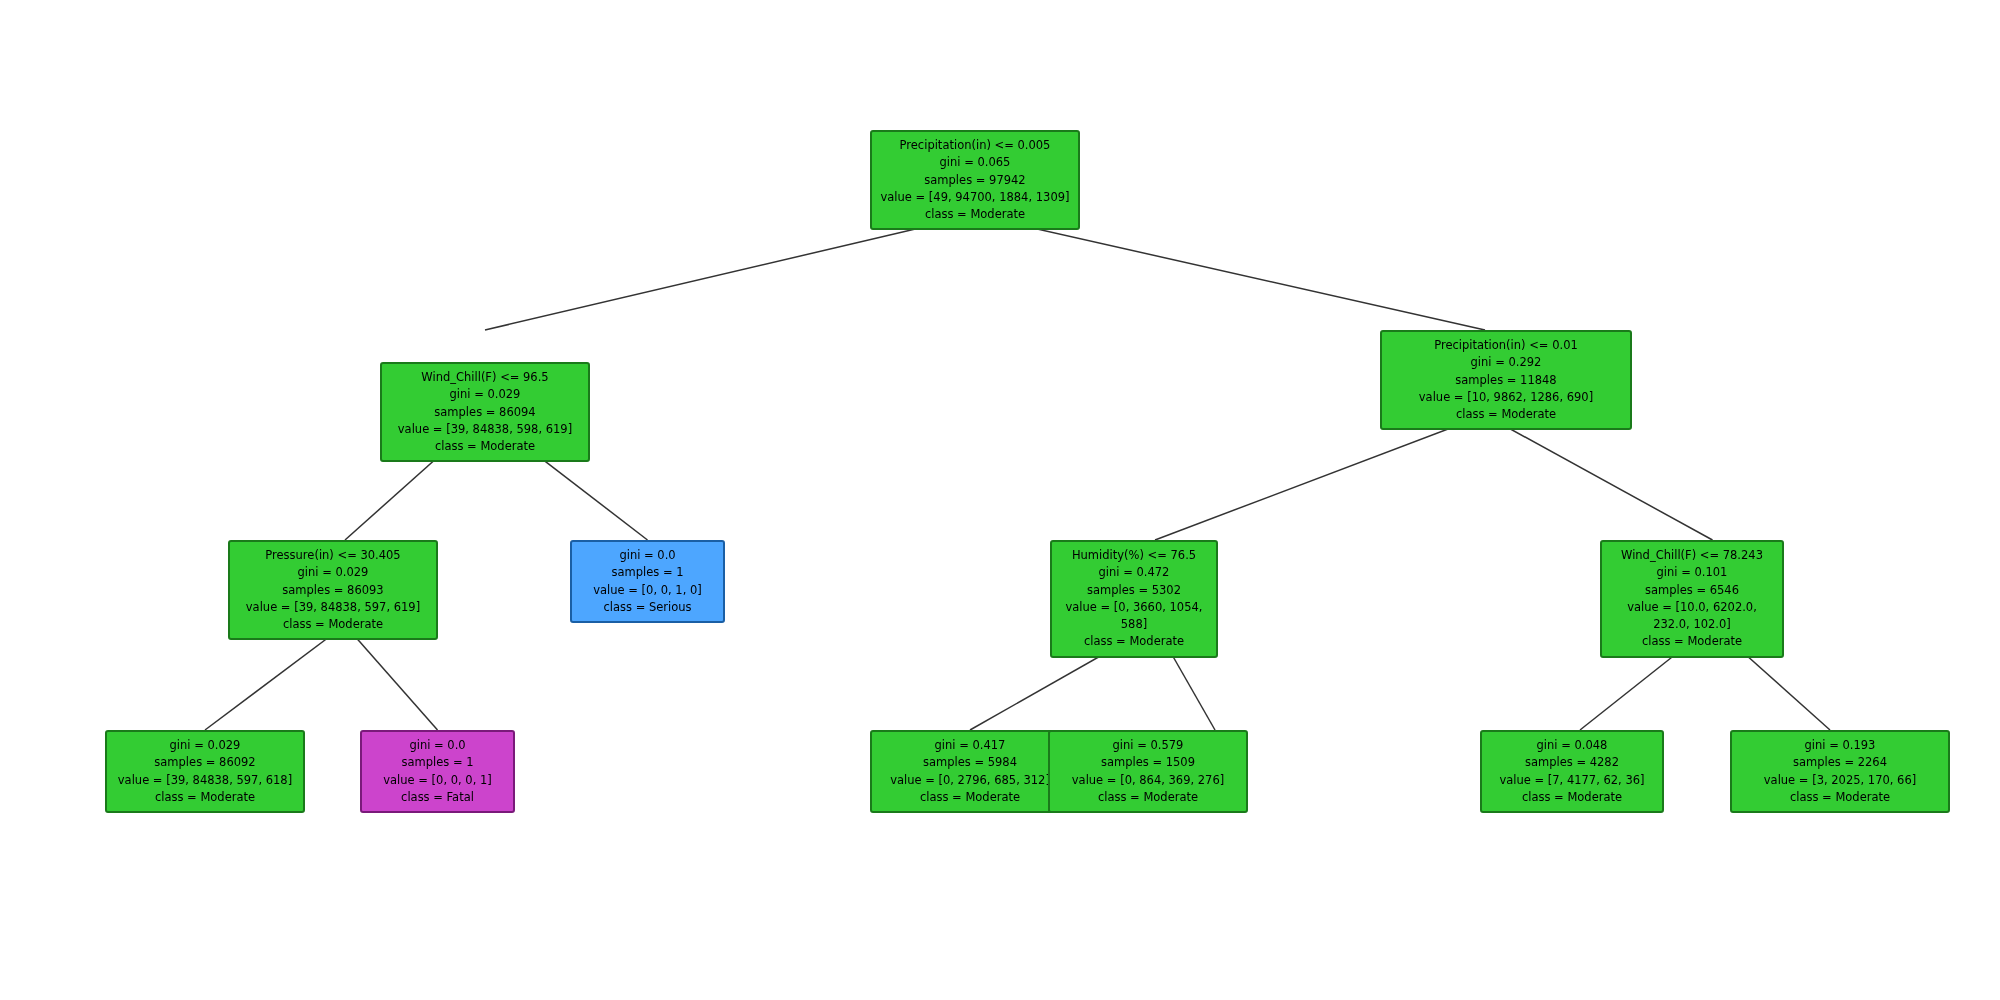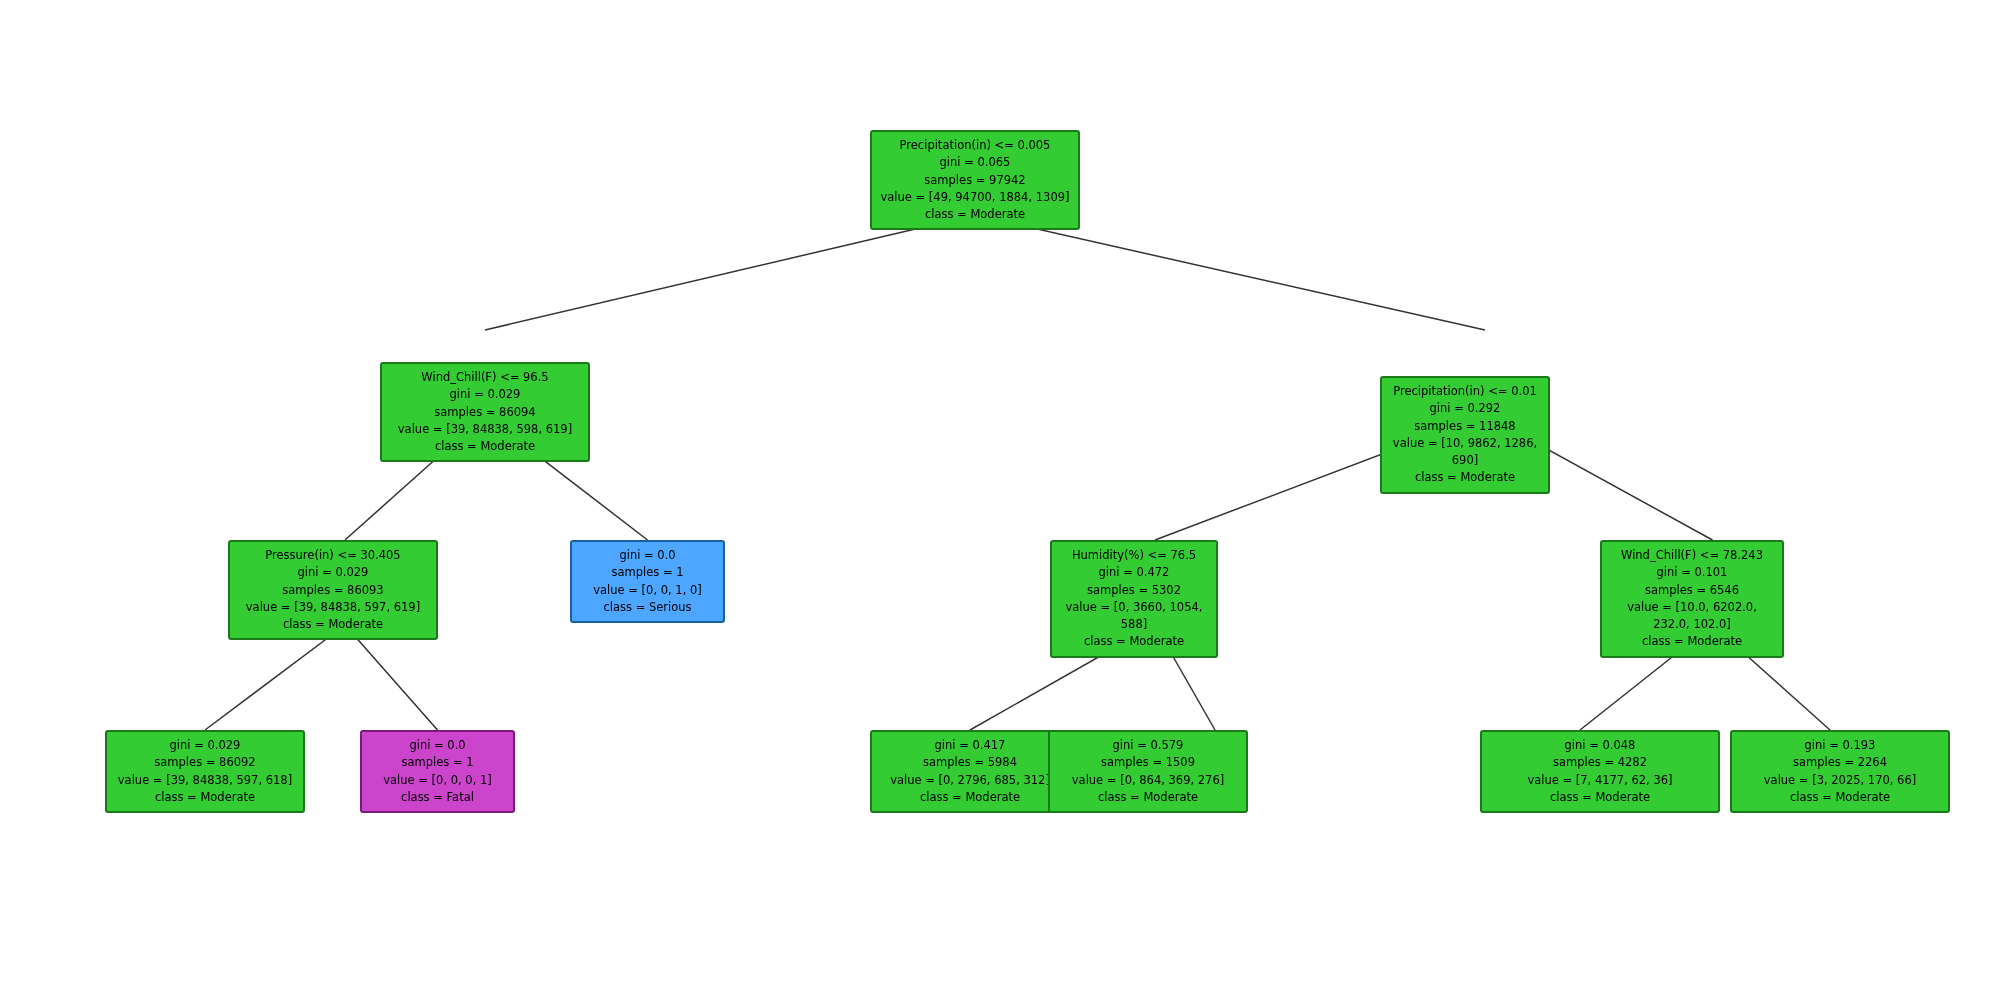--- a/index.html
+++ b/index.html
@@ -76,21 +76,21 @@
         <div>value = [49, 94700, 1884, 1309]</div>
         <div>class = Moderate</div>
       </div>
       <div class="node-box node-green" style="left: 380px; top: 220px; width: 210px; margin-top: 32px;">
         <div>Wind_Chill(F) &lt;= 96.5</div>
         <div>gini = 0.029</div>
         <div>samples = 86094</div>
         <div>value = [39, 84838, 598, 619]</div>
         <div>class = Moderate</div>
       </div>
-      <div class="node-box node-green" style="left: 1380px; top: 220px; width: 170px; margin-top: 46px;">
+      <div class="node-box node-green" style="left: 1380px; top: 220px; width: 252px;">
         <div>Precipitation(in) &lt;= 0.01</div>
         <div>gini = 0.292</div>
         <div>samples = 11848</div>
         <div>value = [10, 9862, 1286, 690]</div>
         <div>class = Moderate</div>
       </div>
       <div class="node-box node-green" style="left: 228px; top: 430px; width: 210px;">
         <div>Pressure(in) &lt;= 30.405</div>
         <div>gini = 0.029</div>
         <div>samples = 86093</div>
@@ -134,21 +134,21 @@
         <div>samples = 5984</div>
         <div>value = [0, 2796, 685, 312]</div>
         <div>class = Moderate</div>
       </div>
       <div class="node-box node-green" style="left: 1048px; top: 620px; width: 200px;">
         <div>gini = 0.579</div>
         <div>samples = 1509</div>
         <div>value = [0, 864, 369, 276]</div>
         <div>class = Moderate</div>
       </div>
-      <div class="node-box node-green" style="left: 1480px; top: 620px; width: 240px;">
+      <div class="node-box node-green" style="left: 1480px; top: 620px; width: 184px;">
         <div>gini = 0.048</div>
         <div>samples = 4282</div>
         <div>value = [7, 4177, 62, 36]</div>
         <div>class = Moderate</div>
       </div>
       <div class="node-box node-green" style="left: 1730px; top: 620px; width: 220px;">
         <div>gini = 0.193</div>
         <div>samples = 2264</div>
         <div>value = [3, 2025, 170, 66]</div>
         <div>class = Moderate</div>

